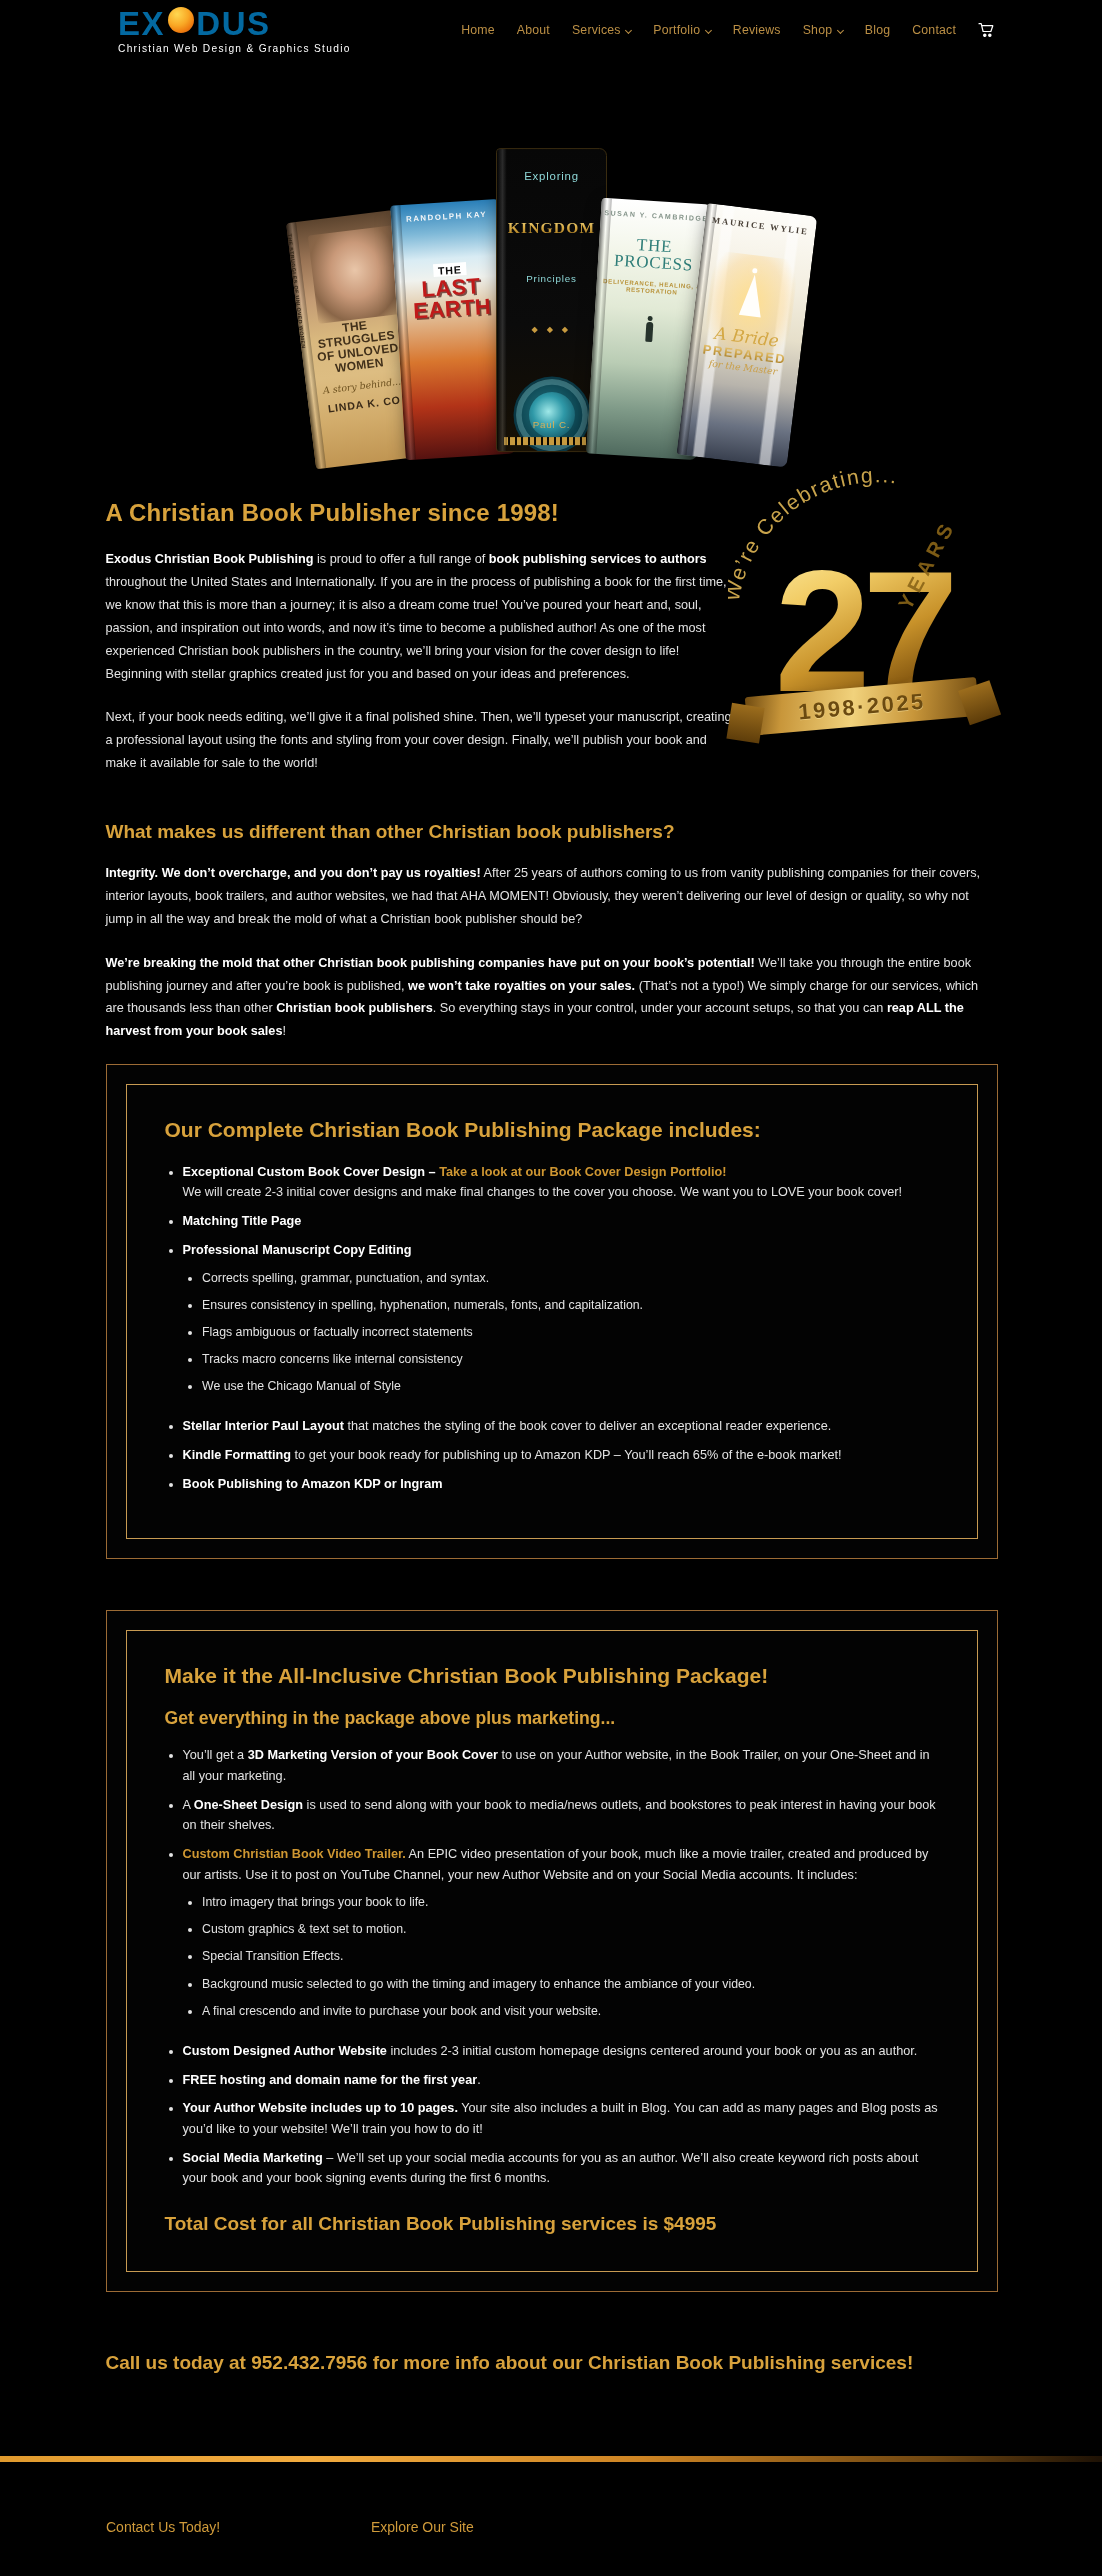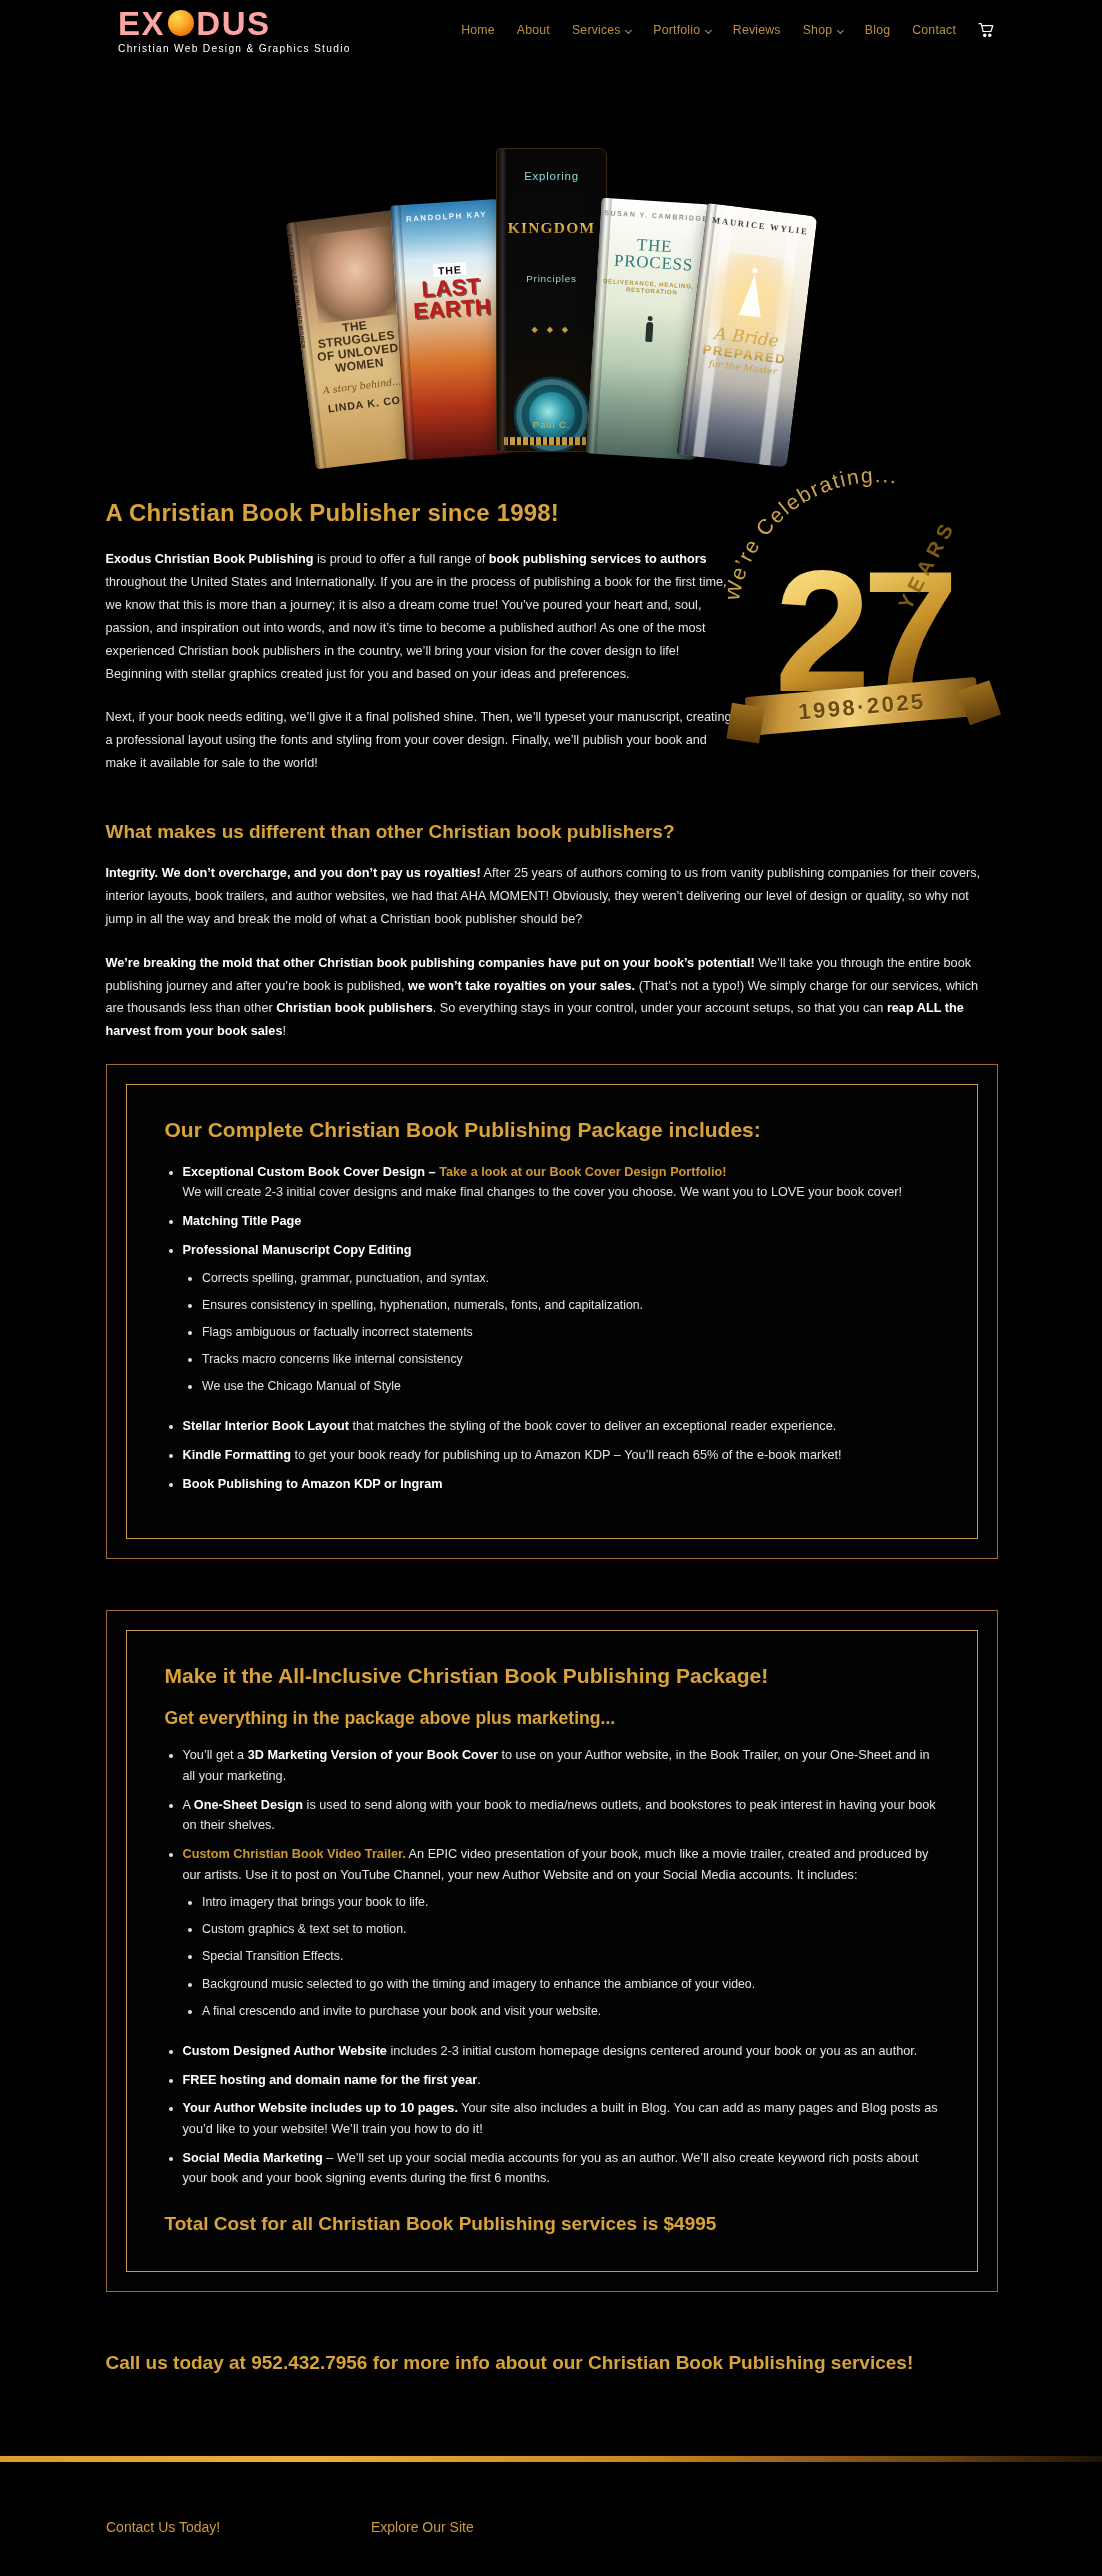--- a/index.html
+++ b/index.html
@@ -14,21 +14,21 @@
   a { text-decoration:none; color:inherit; cursor:pointer; }
   b { color:#fff; font-weight:700; }
   .g { color:#cf9732; font-weight:700; }
 
   
   .site-header {
     display:flex; align-items:center; justify-content:space-between;
     padding:6.5px 108px 6.5px 118px; background:#000;
   }
   .logo { display:flex; flex-direction:column; line-height:1; }
-  .logo-word { color:#fca5a5; font-size:33px; font-weight:700; letter-spacing:1.6px; display:flex; align-items:center; }
+  .logo-word { color:#0369a1; font-size:33px; font-weight:700; letter-spacing:1.6px; display:flex; }
   .logo-ball {
     width:26px; height:26px; border-radius:50%; margin:0 2.5px; display:inline-block;
     background:radial-gradient(circle at 35% 28%, #ffd851 0%, #f9a825 45%, #ef7d10 70%, #c2500a 100%);
     box-shadow:0 1.6px 3.3px rgba(0,0,0,.6);
   }
   .logo-tagline { color:#fff; font-size:10.2px; font-weight:400; letter-spacing:1.3px; margin-top:4.1px; }
   .main-nav { display:flex; align-items:center; gap:22px; }
   .main-nav a { color:#bb8f45; font-size:12.3px; letter-spacing:0.2px; }
   .chev {
     display:inline-block; width:4.9px; height:4.9px; margin-left:5.7px; margin-bottom:1.6px;
@@ -299,21 +299,21 @@
         <li><b>Matching Title Page</b></li>
         <li><b>Professional Manuscript Copy Editing</b></li>
         <ul class="sublist">
 
         <li>Corrects spelling, grammar, punctuation, and syntax.</li>
             <li>Ensures consistency in spelling, hyphenation, numerals, fonts, and capitalization.</li>
             <li>Flags ambiguous or factually incorrect statements</li>
             <li>Tracks macro concerns like internal consistency</li>
             <li>We use the Chicago Manual of Style</li>
           </ul>
-        <li><b>Stellar Interior Book Layout</b> that matches the styling of the book cover to deliver an exceptional reader experience.</li>
+        <li><b>Stellar Interior Paul Layout</b> that matches the styling of the book cover to deliver an exceptional reader experience.</li>
         <li><b>Kindle Formatting</b> to get your book ready for publishing up to Amazon KDP – You’ll reach 65% of the e-book market!</li>
         <li><b>Book Publishing to Amazon KDP or Ingram</b></li>
       </ul>
     </div>
   </div>
 
   <div class="package-box">
     <div class="package-inner">
       <h2 class="gold">Make it the All-Inclusive Christian Book Publishing Package!</h2>
       <h3 class="sub">Get everything in the package above plus marketing...</h3>

